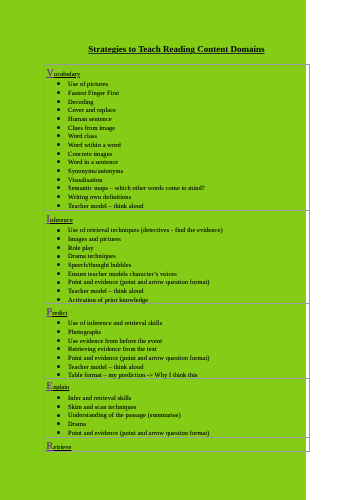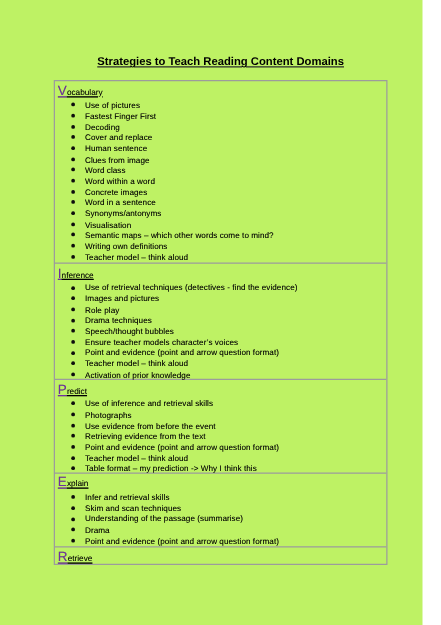--- a/index.html
+++ b/index.html
@@ -1,18 +1,18 @@
 <!DOCTYPE html>
 <html><head>
 <meta charset="utf-8">
 <title>Strategies to Teach Reading Content Domains</title>
 <style>
   html,body{margin:0;padding:0;background:#ffffff;}
   body{width:353px;height:500px;font-family:"Liberation Sans",sans-serif;color:#000;overflow:hidden;-webkit-font-smoothing:antialiased;text-rendering:geometricPrecision;}
-  .page{position:relative;width:338px;height:500px;background:#bef264;}
+  .page{position:relative;width:306px;height:500px;background:#84cc16;font-family:Liberation Serif, serif;}
   .doc-title{position:absolute;left:0;top:45.4px;width:353px;text-align:center;font-size:9px;font-weight:700;line-height:9px;}
   .doc-title span{text-decoration:underline;text-decoration-color:#2b2b2b;text-decoration-thickness:0.7px;}
   .tbl{position:absolute;left:43px;top:64px;width:267px;height:388px;box-sizing:border-box;border:1px solid #9c9c9c;}
   .sect{position:absolute;left:0;right:0;box-sizing:border-box;border-bottom:1px solid #9c9c9c;}
   .sect.last{border-bottom:none;}
   .hd{position:absolute;left:2.3px;font-size:6.6px;line-height:8px;white-space:nowrap;text-shadow:0 0 0.18px rgba(0,0,0,0.3);}
   .hd span{text-decoration:underline;}
   .hd .cap{font-size:10.8px;color:#7030A0;}
   .li{position:absolute;left:24px;font-size:6.5px;line-height:8.68px;white-space:nowrap;letter-spacing:0.045px;text-shadow:0 0 0.18px rgba(0,0,0,0.35);}
   .bul{position:absolute;left:13.3px;width:2.9px;height:3.0px;background:#0d0d0d;border-radius:50%;}

